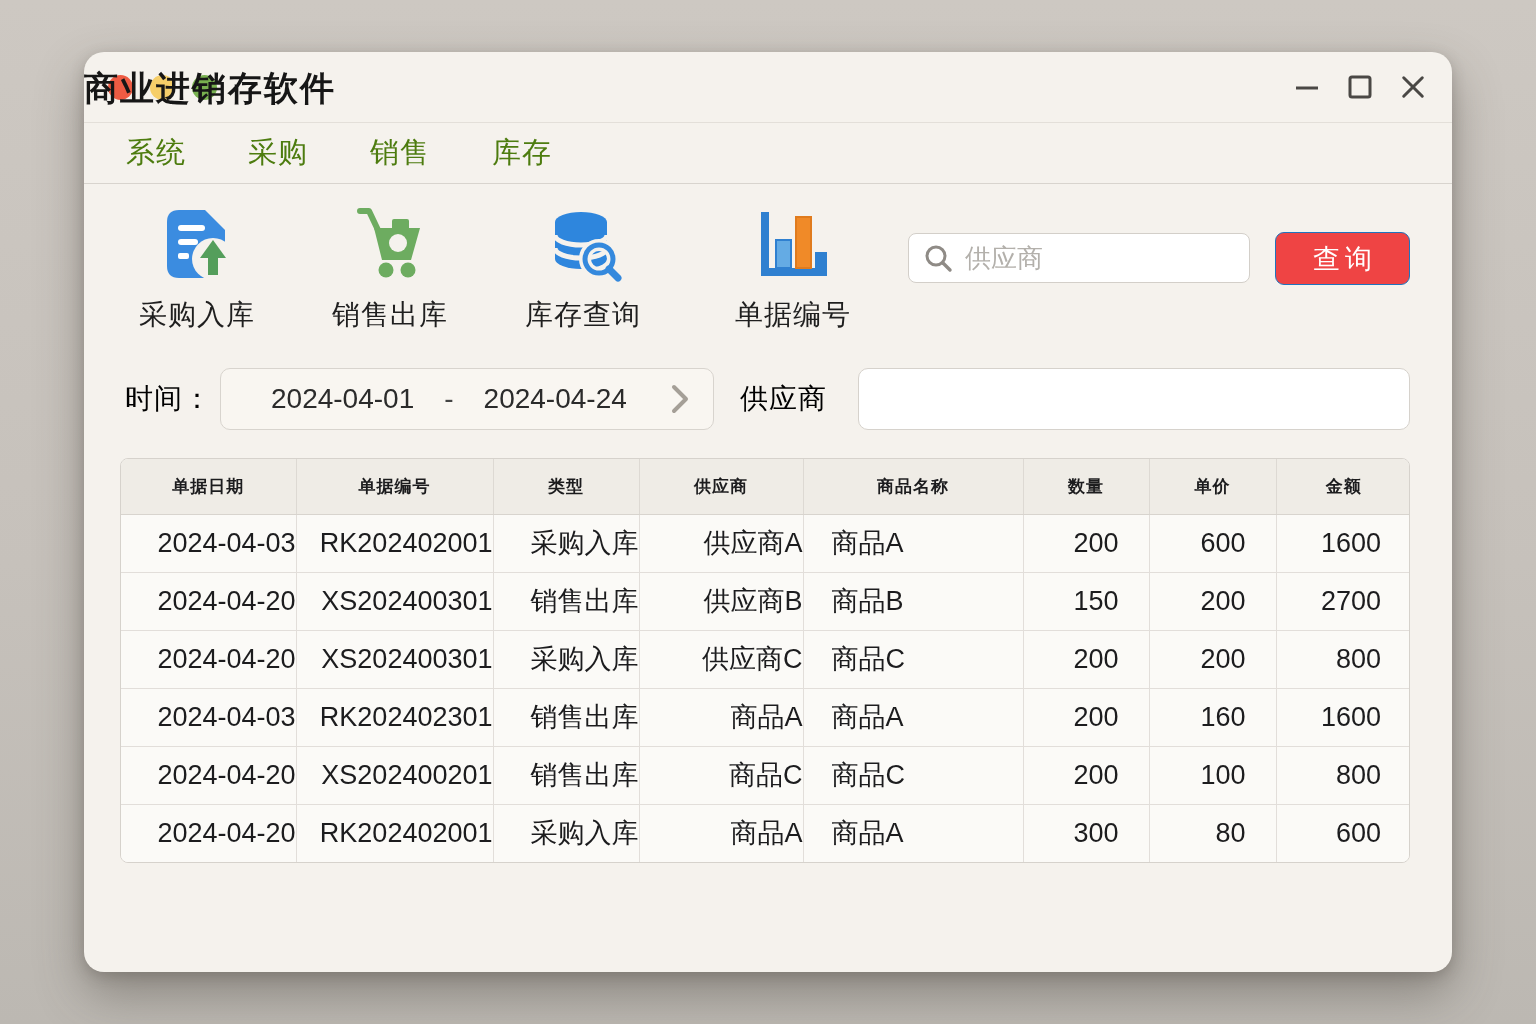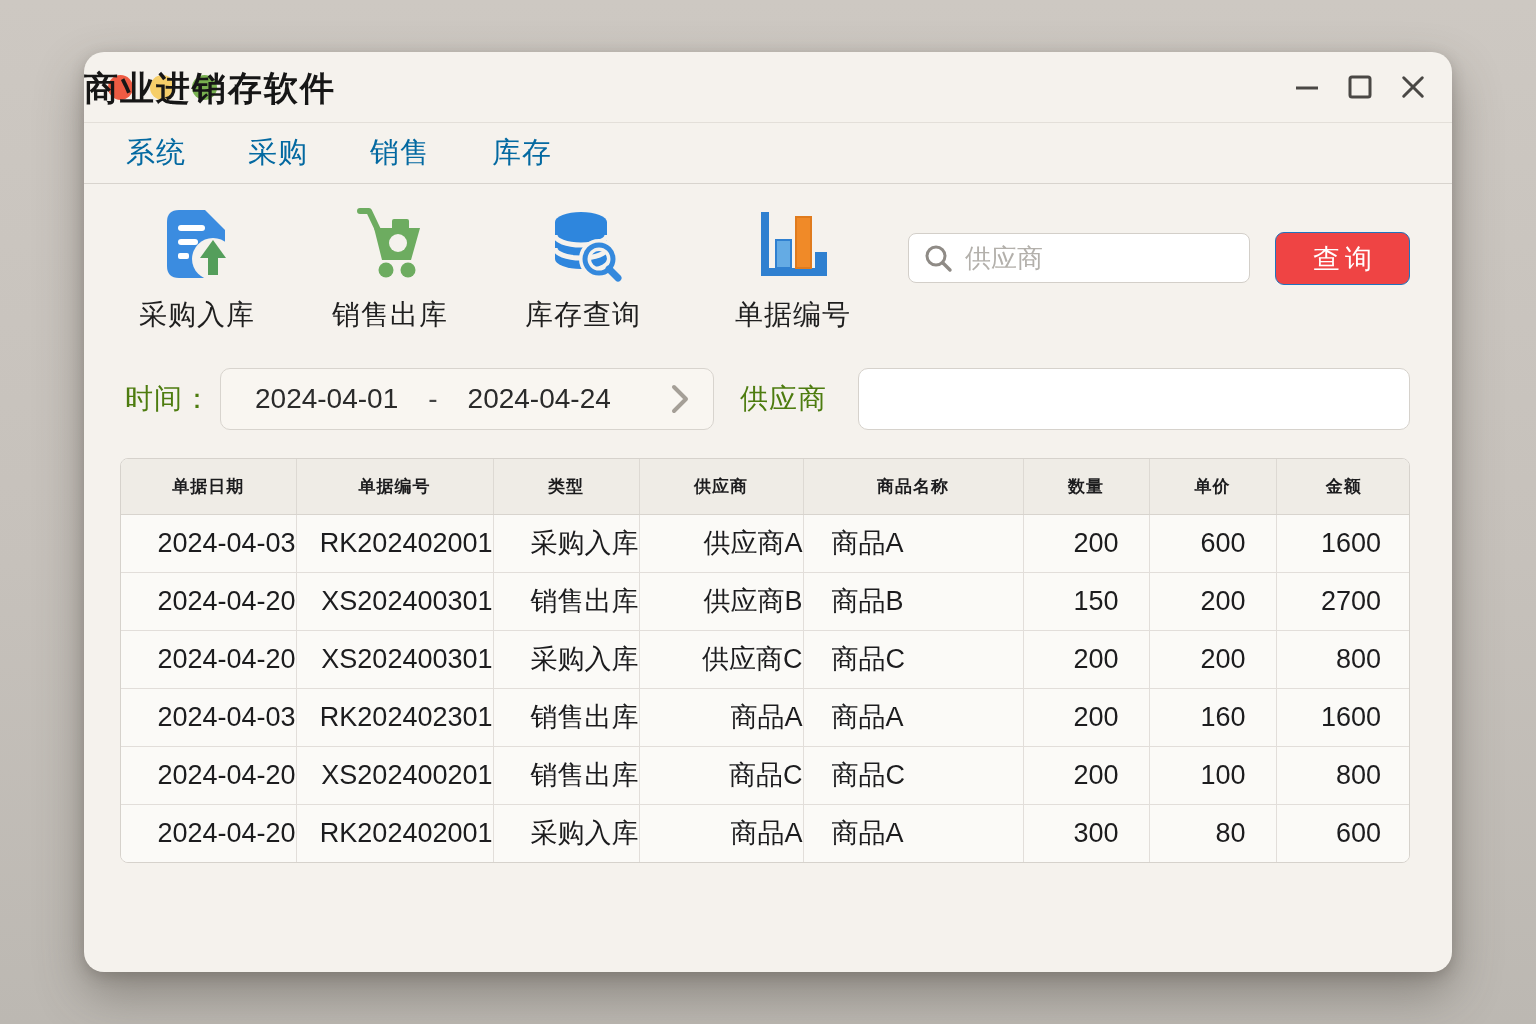--- a/index.html
+++ b/index.html
@@ -23,21 +23,21 @@
     text-align:left; font-size:34px; font-weight:700; letter-spacing:2px; color:#161616;
   }
   .win-ctrls { position:absolute; right:26px; top:0; height:70px; display:flex; align-items:center; gap:27px; }
   .win-ctrls .ctrl { display:flex; align-items:center; justify-content:center; width:26px; height:26px; cursor:default; }
   
   .menubar {
     position:absolute; left:0; right:0; top:70px; height:62px;
     border-top:1px solid #e3dfd9; border-bottom:1px solid #d8d4ce;
     display:flex; align-items:center; padding-left:42px; gap:62px;
   }
-  .menu-item { font-size:29px; color:#0369a1; letter-spacing:1px; }
+  .menu-item { font-size:29px; color:#4d7c0f; letter-spacing:1px; }
   
   .tool { position:absolute; width:160px; text-align:center; }
   .tool .icn { display:inline-block; width:84px; height:84px; }
   .tool .lbl { margin-top:6px; font-size:28px; color:#1f1f1f; letter-spacing:1px; }
   .tool1 { left:33px;  top:150px; }
   .tool2 { left:226px; top:150px; }
   .tool3 { left:419px; top:150px; }
   .tool4 { left:629px; top:150px; }
   .searchbox {
     position:absolute; left:824px; top:181px; width:342px; height:50px;
@@ -49,27 +49,27 @@
     font-size:26px; font-family:inherit; color:#333;
   }
   .searchbox input::placeholder { color:#b3b0ab; }
   .query-btn {
     position:absolute; left:1191px; top:180px; width:135px; height:53px;
     background:#ef4444; border:1px solid #1f74bd; border-radius:9px;
     color:#fff; font-size:27px; letter-spacing:5px; font-family:inherit;
     display:flex; align-items:center; justify-content:center; padding-left:5px; cursor:pointer;
   }
   
-  .flt-label { position:absolute; top:316px; height:62px; line-height:62px; font-size:28px; color:#4d7c0f; letter-spacing:1px; }
+  .flt-label { position:absolute; top:316px; height:62px; line-height:62px; font-size:28px; color:#000000; letter-spacing:1px; }
   .time-label { left:41px; }
   .supplier-label { left:656px; }
   .date-box {
     position:absolute; left:136px; top:316px; width:494px; height:62px;
     background:#f9f6f1; border:1px solid #d8d4ce; border-radius:10px;
-    display:flex; align-items:center; padding:0 22px 0 34px; font-size:28px; color:#2b2b2b;
+    display:flex; align-items:center; padding:0 22px 0 50px; font-size:28px; color:#2b2b2b;
   }
   .date-box .sep { margin:0 30px; color:#444; }
   .date-box .chev { margin-left:auto; }
   .supplier-input {
     position:absolute; left:774px; top:316px; width:552px; height:62px;
     background:#fff; border:1px solid #d6d2cc; border-radius:10px;
     font-size:27px; font-family:inherit; color:#333; padding:0 20px; outline:none;
   }
   
   .table-wrap {

